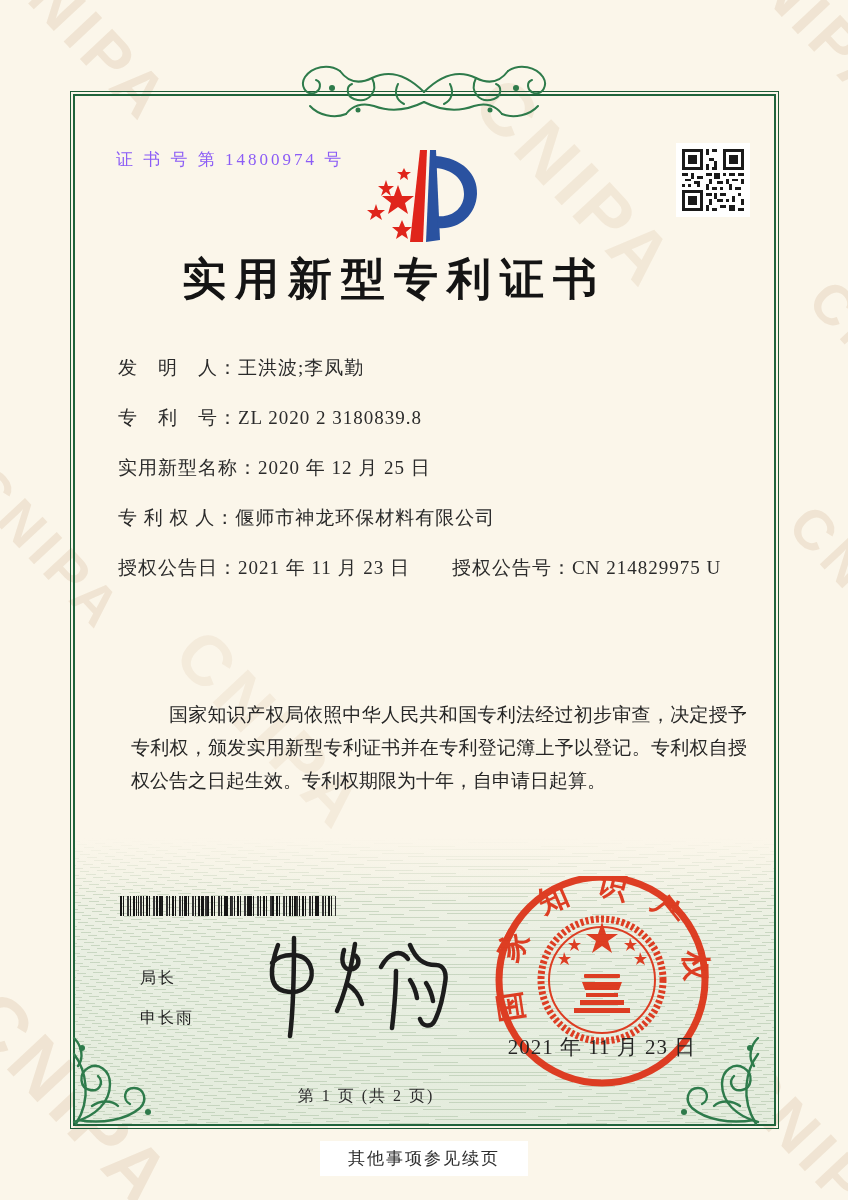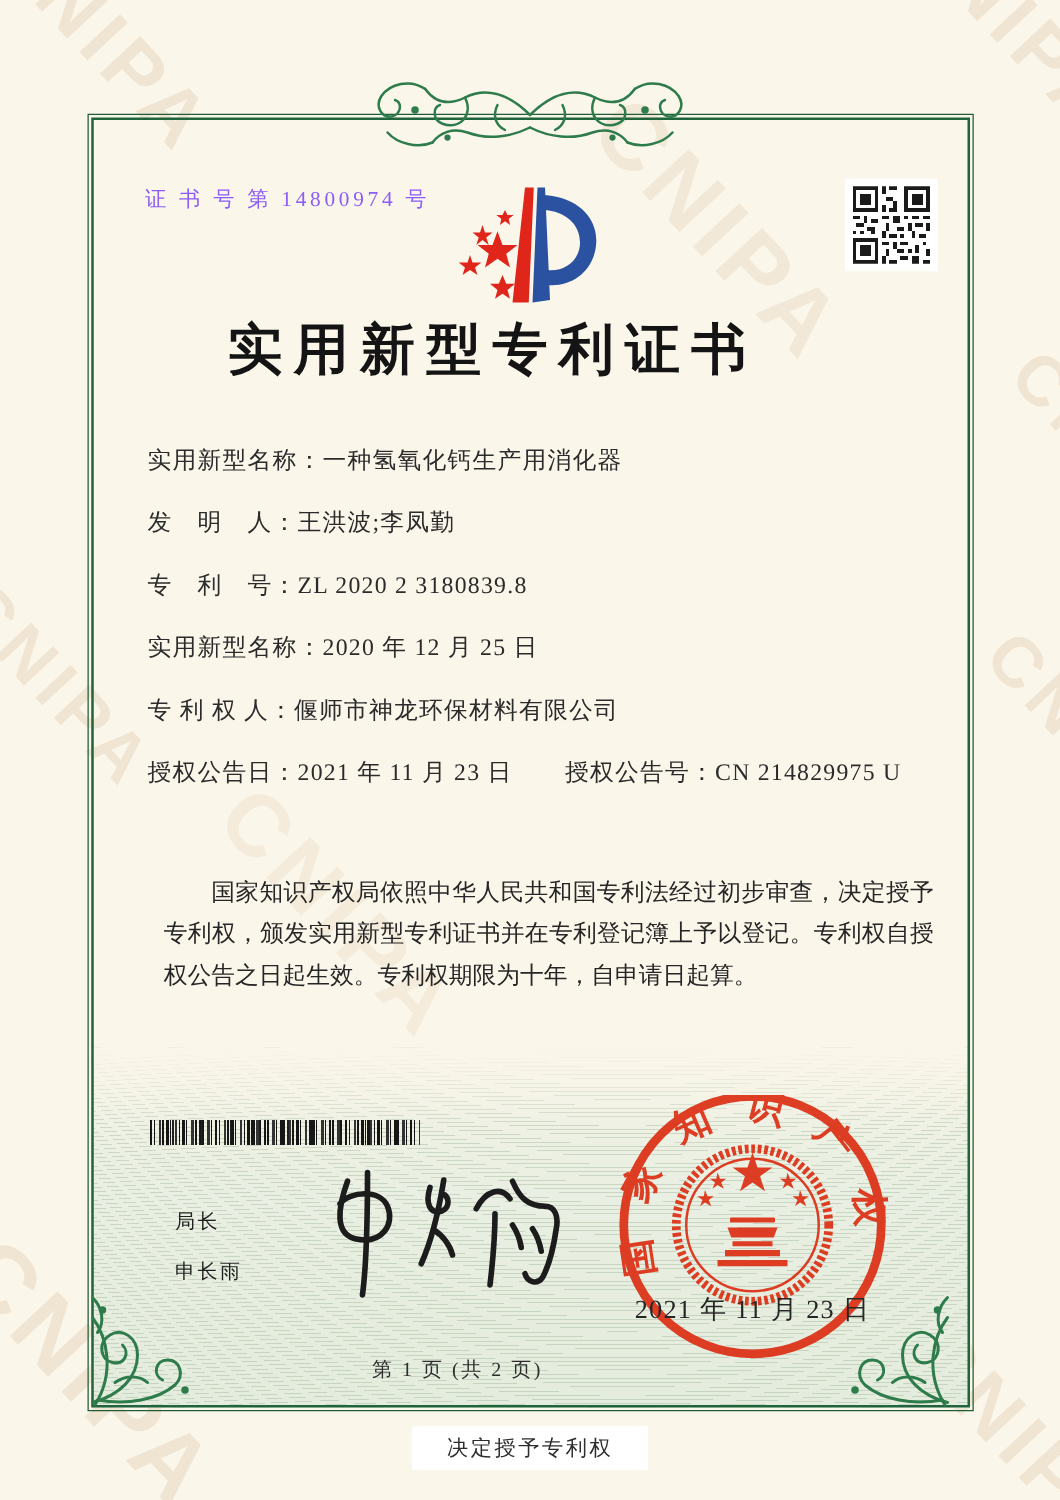--- a/index.html
+++ b/index.html
@@ -220,23 +220,20 @@
                M9,17h1v2h-1z M12,17h2v1h-2z M15,17h1v1h-1z M17,16h1v2h-1z M20,17h1v2h-1z
                M8,19h1v2h-1z M10,20h2v1h-2z M13,19h2v1h-2z M16,19h2v2h-2z M19,20h2v1h-2z"></path>
     </g>
   </svg>
 </div>
 
 <div class="title">实用新型专利证书</div>
 
 <div class="fields">
   <div class="frow">
-    <span class="flabel">实用新型名称：</span><span class="fvalue">一种氢氧化钙生产用消化器</span>
-  </div>
-  <div class="frow">
     <span class="flabel">发　明　人：</span><span class="fvalue">王洪波;李凤勤</span>
   </div>
   <div class="frow">
     <span class="flabel">专　利　号：</span><span class="fvalue">ZL 2020 2 3180839.8</span>
   </div>
   <div class="frow">
     <span class="flabel">实用新型名称：</span><span class="fvalue">2020 年 12 月 25 日</span>
   </div>
   <div class="frow">
     <span class="flabel">专 利 权 人：</span><span class="fvalue">偃师市神龙环保材料有限公司</span>
@@ -293,13 +290,13 @@
       <rect x="96" y="117" width="32" height="4"></rect>
       <rect x="90" y="124" width="44" height="5"></rect>
       <rect x="84" y="132" width="56" height="5"></rect>
     </g>
   </g>
   <text x="112" y="178" text-anchor="middle" font-size="21" letter-spacing="1" fill="#1a1a1a" font-family="Liberation Serif, DejaVu Serif, serif">2021 年 11 月 23 日</text>
 </svg>
 
 <div class="page-num">第 1 页 (共 2 页)</div>
 
-<div class="note-box">决定授予专利权</div>
+<div class="note-box">其他事项参见续页</div>
 
 </body></html>

